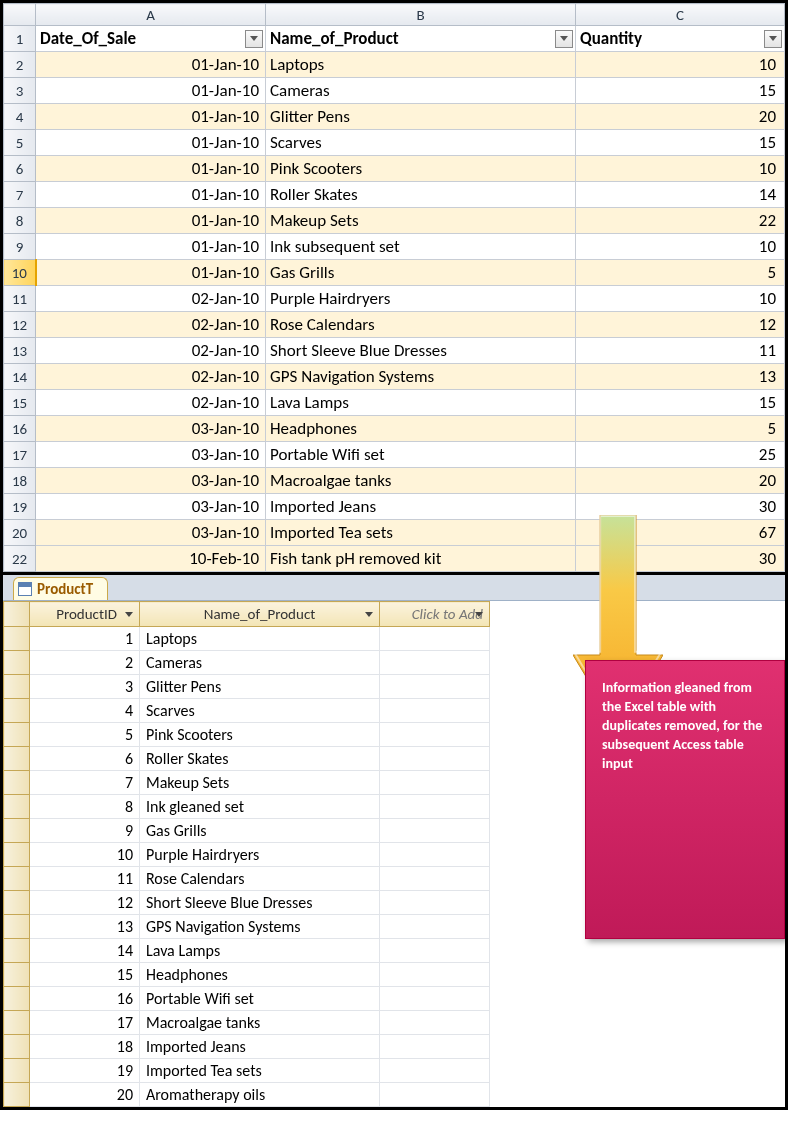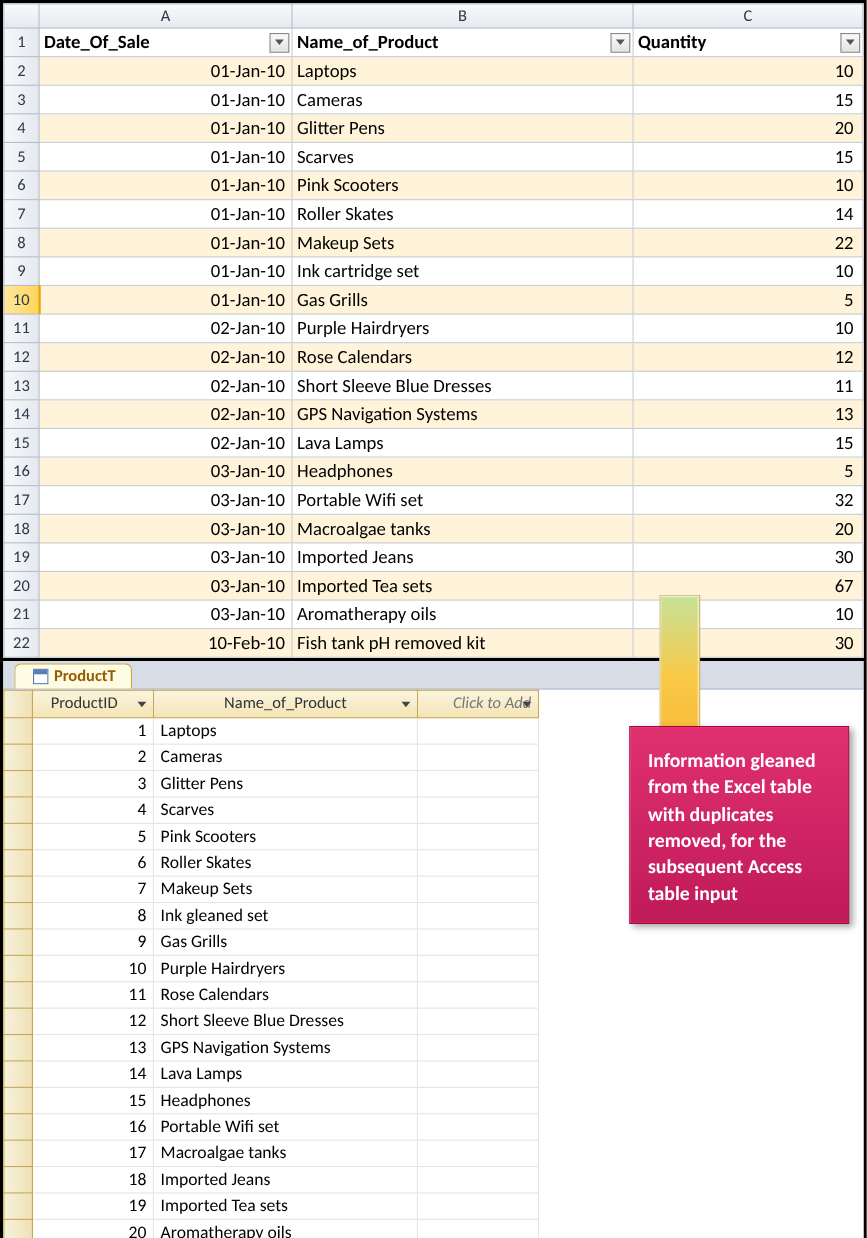--- a/index.html
+++ b/index.html
@@ -17,38 +17,38 @@
 .filter-btn { position: absolute; right: 2px; top: 50%; transform: translateY(-50%); width: 18px; height: 18px; border: 1px solid #8a8a8a; background: linear-gradient(#fafafa,#e3e3e3); display: flex; align-items: center; justify-content: center; }
 .filter-btn::after { content: ""; border-left: 4px solid transparent; border-right: 4px solid transparent; border-top: 5px solid #555; }
 .col-a { width: 230px; text-align: right; padding-right: 6px !important; margin-top: 20px; }
 .col-b { width: 310px; text-align: left; padding-left: 4px !important; }
 .col-c { text-align: right; padding-right: 8px !important; }
 .col-a.header-cell, .col-b.header-cell, .col-c.header-cell { text-align: left; padding-left: 4px !important; }
 
 
 .access { border: 3px solid #000; border-top: 0; position: relative; background: #f5f6f8; }
 .tab-strip { display: flex; align-items: flex-end; background: #d6dde7; height: 26px; padding-left: 10px; border-bottom: 1px solid #9fb1c7; }
-.tab { background: #fffce4; border: 1px solid #cba94a; border-bottom: none; border-radius: 6px 6px 0 0; padding: 2px 14px 2px 16px; font-size: 15px; font-weight: bold; color: #9a5b00; display: flex; align-items: center; gap: 5px; }
+.tab { background: #fffce4; border: 1px solid #cba94a; border-bottom: none; border-radius: 6px 6px 0 0; padding: 2px 14px 2px 4px; font-size: 15px; font-weight: bold; color: #9a5b00; display: flex; align-items: center; gap: 5px; }
 .tab .tbl-icon { width: 14px; height: 14px; background: #fff; border: 1px solid #5a80b3; position: relative; }
 .tab .tbl-icon::before { content: ""; position: absolute; left: 0; top: 0; right: 0; height: 4px; background: #5a80b3; }
 .access-grid { background: #fff; }
 .access-grid table { border-collapse: collapse; }
-.ag-h { background: linear-gradient(#fbf3de,#f3e5b5); border: 1px solid #c5a755; font-size: 15px; font-weight: normal; color: #333; padding: 3px 6px; text-align: center; position: relative; }
+.ag-h { background: linear-gradient(#fbf3de,#f3e5b5); border: 1px solid #c5a755; font-size: 15px; font-weight: normal; color: #333; padding: 3px 6px; text-align: right; position: relative; }
 .ag-h.id { width: 110px; padding-right: 22px; }
 .ag-h.prod { width: 240px; text-align: center; }
 .ag-h.add { width: 110px; font-style: italic; color: #777; text-align: right; }
 .ag-h .dd { width: 14px; height: 14px; position: absolute; right: 3px; top: 50%; transform: translateY(-50%); display: flex; align-items: center; justify-content: center; }
 .ag-h .dd::after { content: ""; border-left: 4px solid transparent; border-right: 4px solid transparent; border-top: 5px solid #444; }
 .ag-rowsel { width: 26px; background: linear-gradient(90deg,#f7f1dc,#efe1b6); border: 1px solid #c5a755; }
 .ag-cell { border: 1px solid #e1e4e9; border-left: 1px solid #d7dbe2; font-size: 16px; padding: 2px 6px; height: 24px; background: #fff; }
 .ag-cell.id { text-align: right; padding-right: 6px; }
 
 
 .big-arrow { position: absolute; left: 570px; top: -60px; width: 90px; height: 220px; pointer-events: none; }
-.callout { position: absolute; left: 572px; top: 660px; width: 200px; height: 180px; background: linear-gradient(#e03070,#c01a58); border: 1px solid #b00040; box-shadow: 3px 3px 6px rgba(0,0,0,0.35); color: #fff; font-size: 18px; font-weight: bold; padding: 18px 16px; line-height: 1.35; }
+.callout { position: absolute; left: 585px; top: 660px; width: 200px; height: 279px; background: linear-gradient(#e03070,#c01a58); border: 1px solid #b00040; box-shadow: 3px 3px 6px rgba(0,0,0,0.35); color: #fff; font-size: 14px; font-weight: bold; padding: 18px 16px; line-height: 1.35; }
 </style>
 </head>
 <body>
 
 <div class="excel">
 <table>
   <tbody>
         <tr>
     <th class="col-h" style="width:32px"></th>
     <th class="col-h" style="width:230px">A</th>
@@ -101,21 +101,21 @@
         </tr>
         <tr class="band">
           <td class="row-h">8</td>
           <td class="cell col-a">01-Jan-10</td>
           <td class="cell col-b">Makeup Sets</td>
           <td class="cell col-c">22</td>
         </tr>
         <tr>
           <td class="row-h">9</td>
           <td class="cell col-a">01-Jan-10</td>
-          <td class="cell col-b">Ink cartridge set</td>
+          <td class="cell col-b">Ink subsequent set</td>
           <td class="cell col-c">10</td>
         </tr>
         <tr class="band">
           <td class="row-h sel">10</td>
           <td class="cell col-a">01-Jan-10</td>
           <td class="cell col-b">Gas Grills</td>
           <td class="cell col-c">5</td>
         </tr>
         <tr>
           <td class="row-h">11</td>
@@ -150,45 +150,39 @@
         <tr class="band">
           <td class="row-h">16</td>
           <td class="cell col-a">03-Jan-10</td>
           <td class="cell col-b">Headphones</td>
           <td class="cell col-c">5</td>
         </tr>
         <tr>
           <td class="row-h">17</td>
           <td class="cell col-a">03-Jan-10</td>
           <td class="cell col-b">Portable Wifi set</td>
-          <td class="cell col-c">32</td>
+          <td class="cell col-c">25</td>
         </tr>
         <tr class="band">
           <td class="row-h">18</td>
           <td class="cell col-a">03-Jan-10</td>
           <td class="cell col-b">Macroalgae tanks</td>
           <td class="cell col-c">20</td>
         </tr>
         <tr>
           <td class="row-h">19</td>
           <td class="cell col-a">03-Jan-10</td>
           <td class="cell col-b">Imported Jeans</td>
           <td class="cell col-c">30</td>
         </tr>
         <tr class="band">
           <td class="row-h">20</td>
           <td class="cell col-a">03-Jan-10</td>
           <td class="cell col-b">Imported Tea sets</td>
           <td class="cell col-c">67</td>
-        </tr>
-        <tr>
-          <td class="row-h">21</td>
-          <td class="cell col-a">03-Jan-10</td>
-          <td class="cell col-b">Aromatherapy oils</td>
-          <td class="cell col-c">10</td>
         </tr>
         <tr class="band">
           <td class="row-h">22</td>
           <td class="cell col-a">10-Feb-10</td>
           <td class="cell col-b">Fish tank pH removed kit</td>
           <td class="cell col-c">30</td>
         </tr>
       </tbody>
 </table>
 </div>

